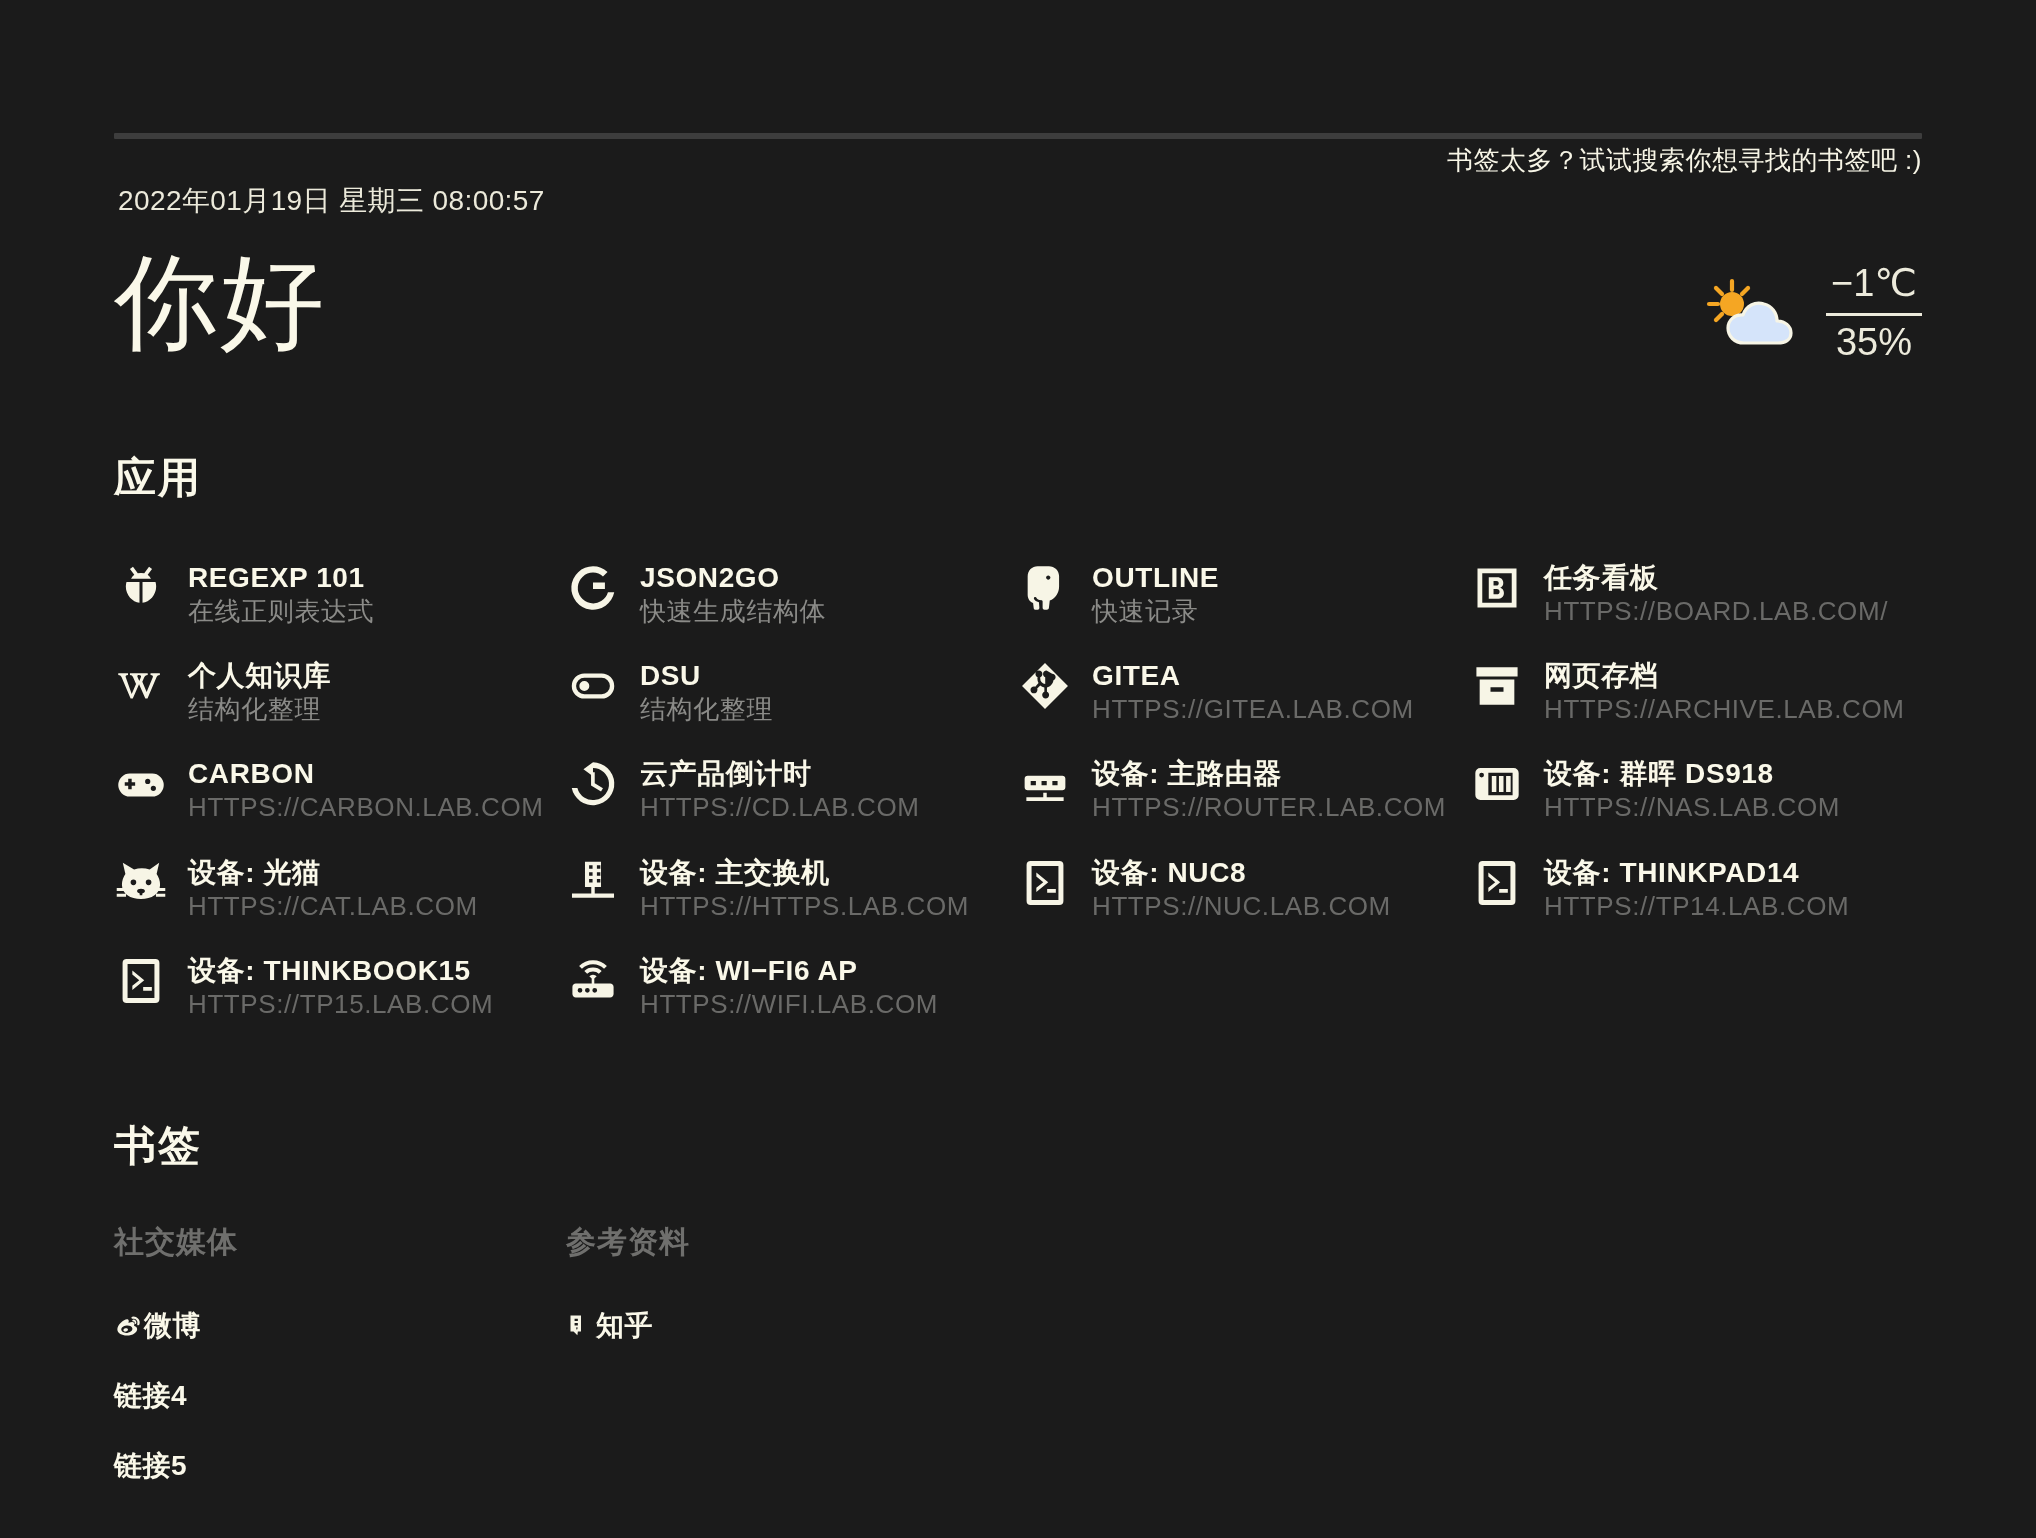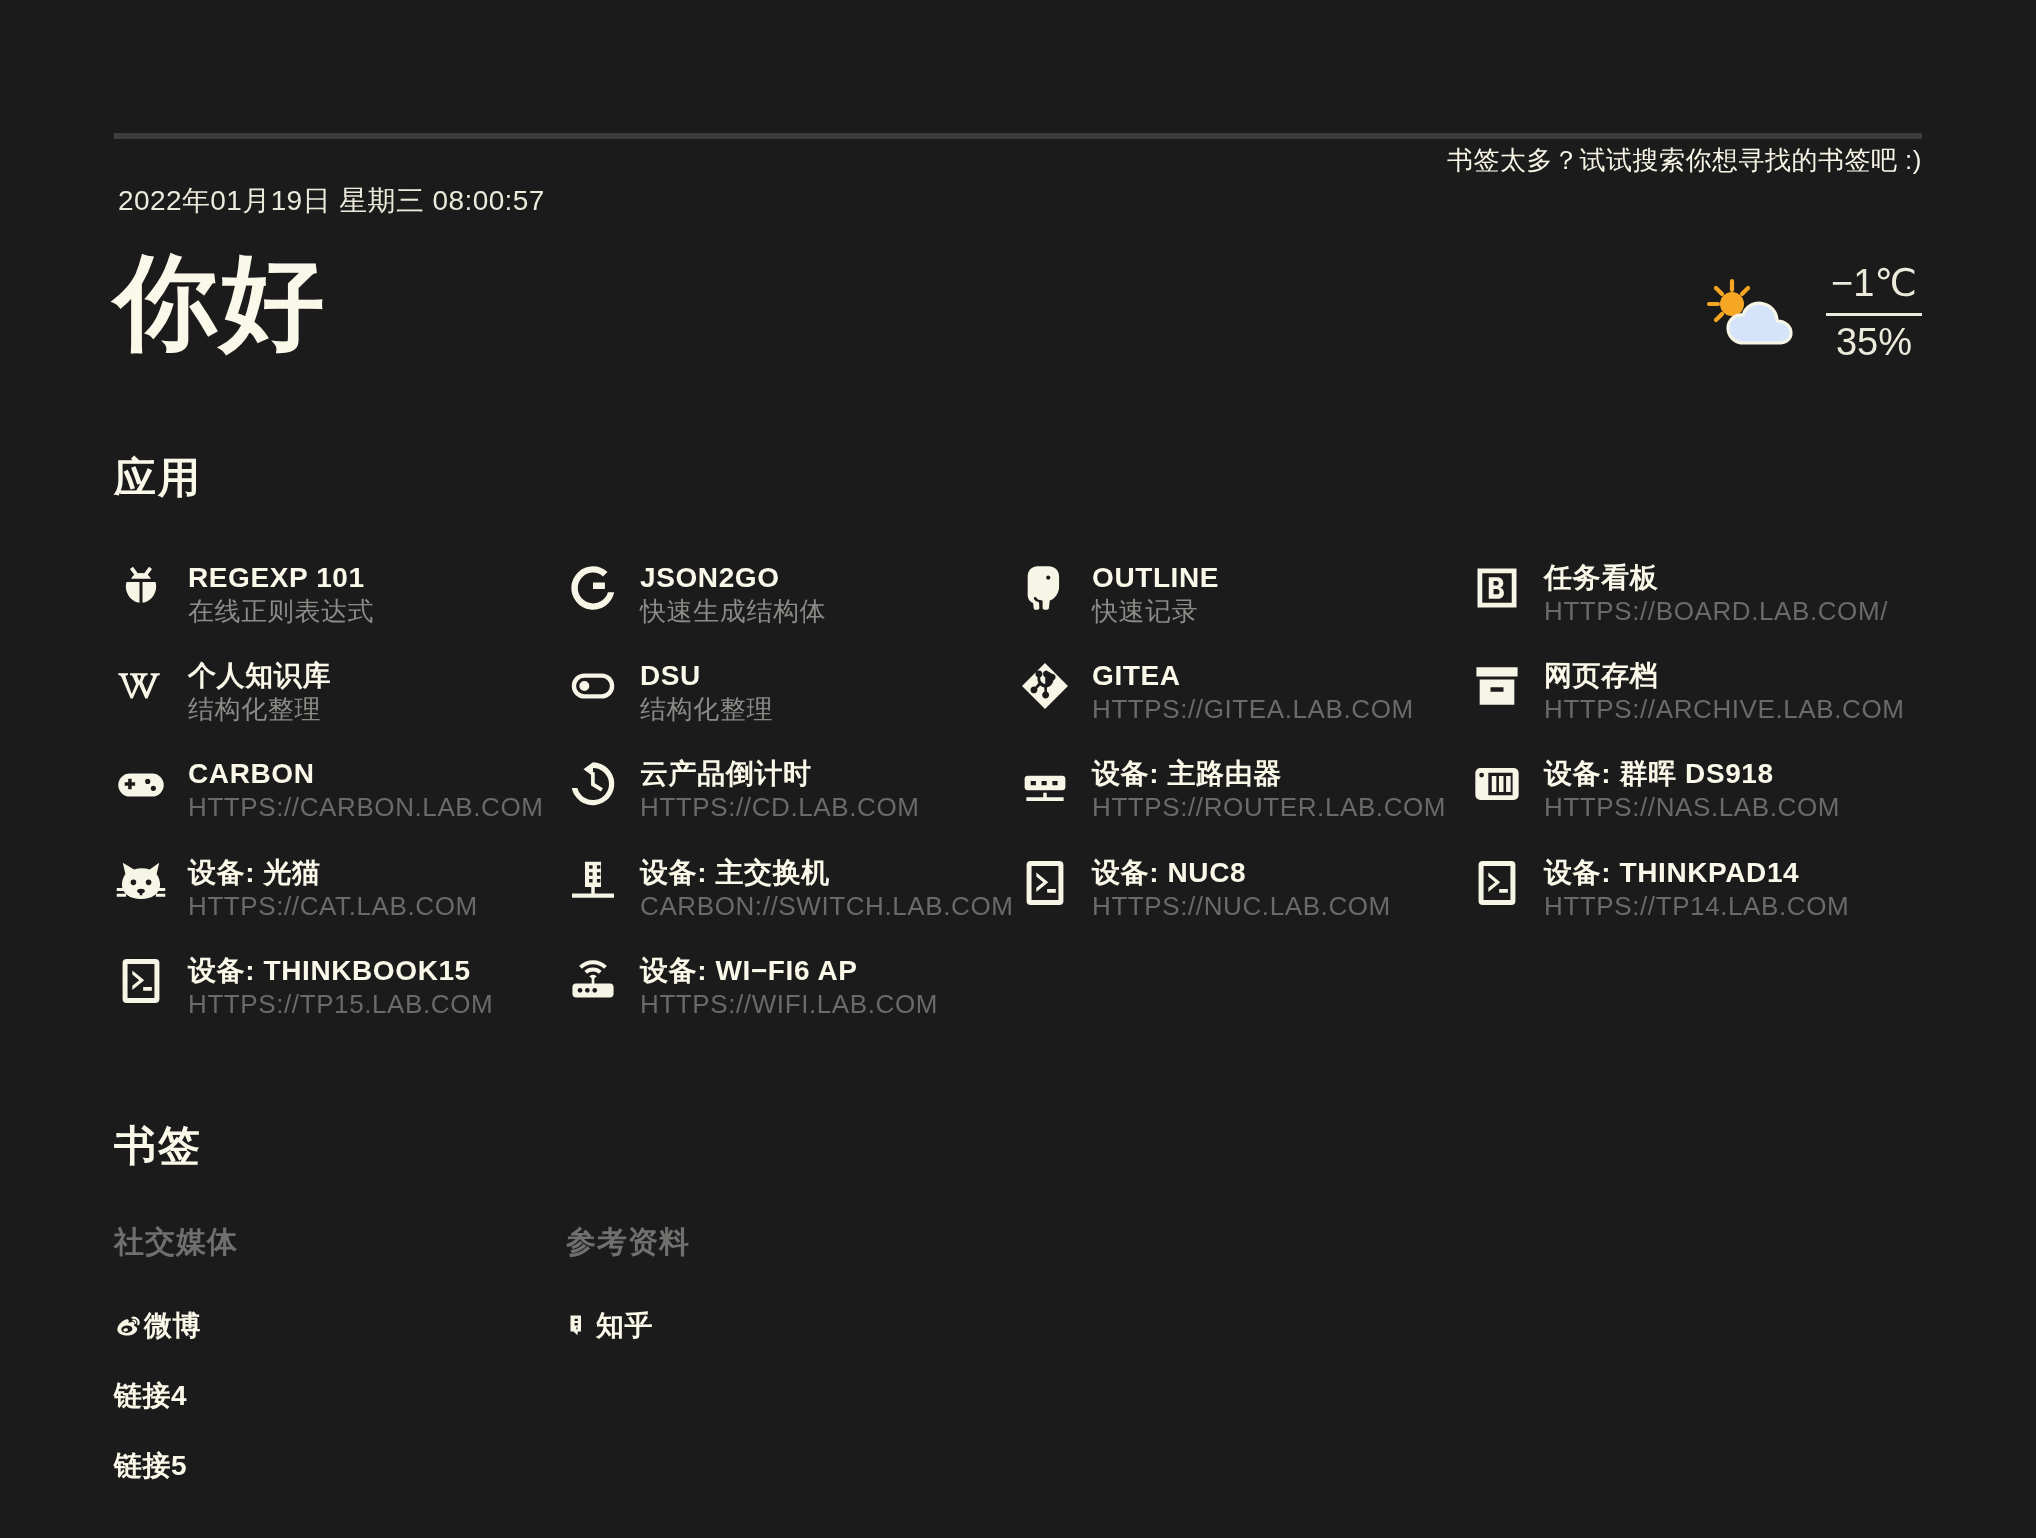--- a/index.html
+++ b/index.html
@@ -60,21 +60,21 @@
   
   .greet-row {
     position: relative;
     height: 190px;
   }
   .greeting {
     position: absolute;
     left: 0;
     top: 50px;
     font-size: 104px;
-    font-weight: 700;
+    font-weight: 400;
     line-height: 1;
     color: #faf8e9;
     letter-spacing: 2px;
   }
   .weather {
     position: absolute;
     right: 0;
     top: 62px;
     display: flex;
     align-items: center;
@@ -361,21 +361,21 @@
         </span>
       </a>
       <a class="app-item">
         <span class="app-icon">
           <svg viewBox="0 0 24 24" xmlns="http://www.w3.org/2000/svg">
             <path d="M8.3 2.2h7.4v11.6H8.3zm1.9 1.6v1.6h1.6V3.8zm3.6 0v1.6h1.6V3.8zm-3.6 3.2v1.6h1.6V7zm3.6 0v1.6h1.6V7zm-3.6 3.2v1.6h1.6v-1.6zm3.6 0v1.6h1.6v-1.6zM11.2 13.8h1.6v3.1h8.9v1.9H2.3v-1.9h8.9z"></path>
           </svg>
         </span>
         <span class="app-text">
           <span class="app-name">设备: 主交换机</span>
-          <span class="app-sub">CARBON://SWITCH.LAB.COM</span>
+          <span class="app-sub">HTTPS://HTTPS.LAB.COM</span>
         </span>
       </a>
       <a class="app-item">
         <span class="app-icon">
           <svg viewBox="0 0 24 24" xmlns="http://www.w3.org/2000/svg">
             <path d="M5.4 1.8A1.9 1.9 0 0 0 3.5 3.7v16.6a1.9 1.9 0 0 0 1.9 1.9h13.2a1.9 1.9 0 0 0 1.9-1.9V3.7a1.9 1.9 0 0 0-1.9-1.9zm.4 2.3h12.4v15.8H5.8zM8 7.1v1.9l3.2 2.6L8 14.2v2l5.5-4.6zm5 7.7v1.7h4v-1.7z"></path>
           </svg>
         </span>
         <span class="app-text">
           <span class="app-name">设备: NUC8</span>

